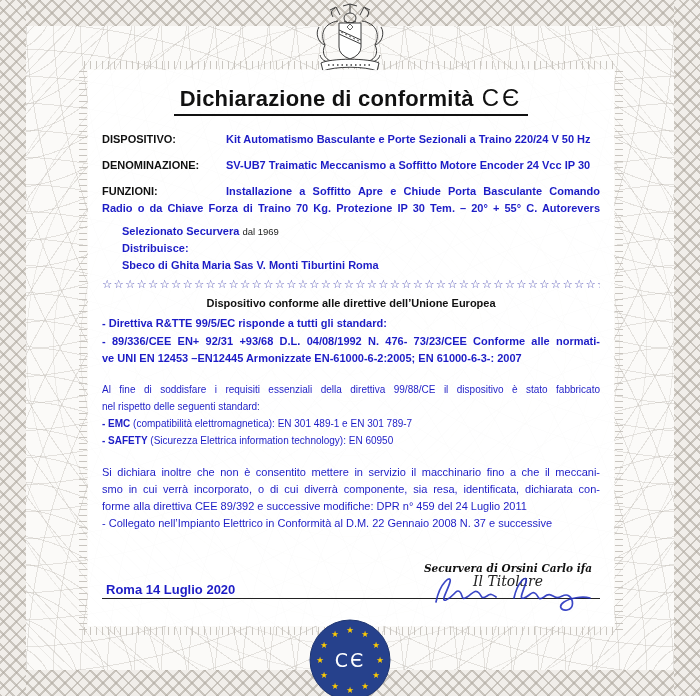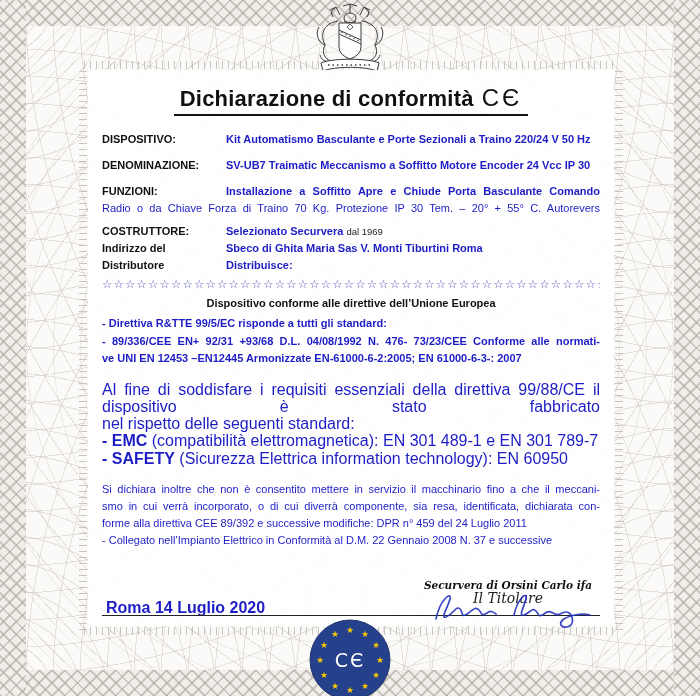--- a/index.html
+++ b/index.html
@@ -37,36 +37,36 @@
   .title-line{ text-align:center; margin-top:4px; }
   .title-inner{ display:inline-block; border-bottom:2.5px solid #111; padding:0 6px 2px 6px; }
   .title{ font-size:22px; font-weight:bold; letter-spacing:0.2px; }
   .title-ce{ font-size:24px; font-weight:500; letter-spacing:3px; margin-left:8px; }
 
   .fields{ margin-top:15px; font-size:11px; line-height:17px; }
   .frow{ display:flex; margin-bottom:9px; }
   .lbl{ flex:0 0 104px; font-weight:bold; color:#111; }
   .val{ flex:1; font-weight:bold; color:#1d1dc6;padding-left:20px; }
   .just{ text-align:justify; text-align-last:justify; }
-  .funzioni-l2{ font-weight:normal; color:#1d1dc6; margin-top:0; }
+  .funzioni-l2{ font-weight:bold; color:#1d1dc6; margin-top:0; }
   .suffix{ color:#222; font-weight:normal; font-size:9.5px; }
   .frow.tight{ margin-bottom:6px; }
   .col > div{ line-height:17px; }
 
   .stars{ margin-top:3px; color:#4a4ab2; font-size:11.5px; letter-spacing:1.2px;
     white-space:nowrap; overflow:hidden; }
   .conf-heading{ text-align:center; font-weight:bold; font-size:11px; margin-top:6px; }
 
   .directives{ margin-top:6px; color:#1d1dc6; font-weight:bold; font-size:11px; line-height:17.5px; }
-  .standards{ margin-top:13px; color:#1d1dc6; font-size:16px; line-height:17.3px; }
+  .standards{ margin-top:13px; color:#1d1dc6; font-size:10px; line-height:17.3px; }
   .standards b{ font-weight:bold; }
   .declaration{ margin-top:14px; color:#1d1dc6; font-size:11px; line-height:17px; }
 
   .footer{ position:relative; margin-top:28px; height:60px; }
-  .date{ position:absolute; left:4px; top:22px; color:#1d1dc6; font-weight:bold; font-size:16px; }
+  .date{ position:absolute; left:4px; top:22px; color:#1d1dc6; font-weight:bold; font-size:13px; }
   .rule{ position:absolute; left:0; right:0; top:38px; border-top:1.5px solid #222; }
   .signer-block{ position:absolute; right:2px; top:2px; width:180px; text-align:center;
     font-family:"DejaVu Serif", serif;margin-left:26px; }
   .signer{ font-style:italic; font-weight:bold; font-size:10.5px; color:#111; white-space:nowrap; }
   .role{ font-style:italic; font-size:14px; color:#222; margin-top:-1px; }
   .sig-svg{ position:absolute; right:0; top:8px; }
 
   .crest{ position:absolute; left:303px; top:3px; }
   .eu-emblem{ position:absolute; left:308px; top:618px; }
 </style>
@@ -126,29 +126,24 @@
         <span class="val">SV-UB7 Traimatic Meccanismo a Soffitto Motore Encoder 24 Vcc IP 30</span>
       </div>
       <div style="margin-bottom:6px;">
         <div class="frow" style="margin-bottom:0;">
           <span class="lbl">FUNZIONI:</span>
           <span class="val just">Installazione a Soffitto Apre e Chiude Porta Basculante Comando</span>
         </div>
         <div class="funzioni-l2 just">Radio o da Chiave Forza di Traino 70 Kg. Protezione IP 30 Tem. – 20° + 55° C. Autorevers</div>
       </div>
       <div class="frow tight" style="margin-bottom:0;">
-        <div class="col" style="flex:0 0 104px; font-weight:bold;">
-          <div>COSTRUTTORE:</div>
-          <div>Indirizzo del</div>
-          <div>Distributore</div>
-        </div>
         <div class="col" style="flex:1;">
           <div><span class="val">Selezionato Securvera</span> <span class="suffix">dal 1969</span></div>
+          <div class="val">Distribuisce:</div>
           <div class="val">Sbeco di Ghita Maria Sas V. Monti Tiburtini Roma</div>
-          <div class="val">Distribuisce:</div>
         </div>
       </div>
     </div>
 
     <div class="stars">☆☆☆☆☆☆☆☆☆☆☆☆☆☆☆☆☆☆☆☆☆☆☆☆☆☆☆☆☆☆☆☆☆☆☆☆☆☆☆☆☆☆☆☆☆☆</div>
 
     <div class="conf-heading">Dispositivo conforme alle direttive dell’Unione Europea</div>
 
     <div class="directives">
       <div>- Direttiva R&amp;TTE 99/5/EC risponde a tutti gli standard:</div>

